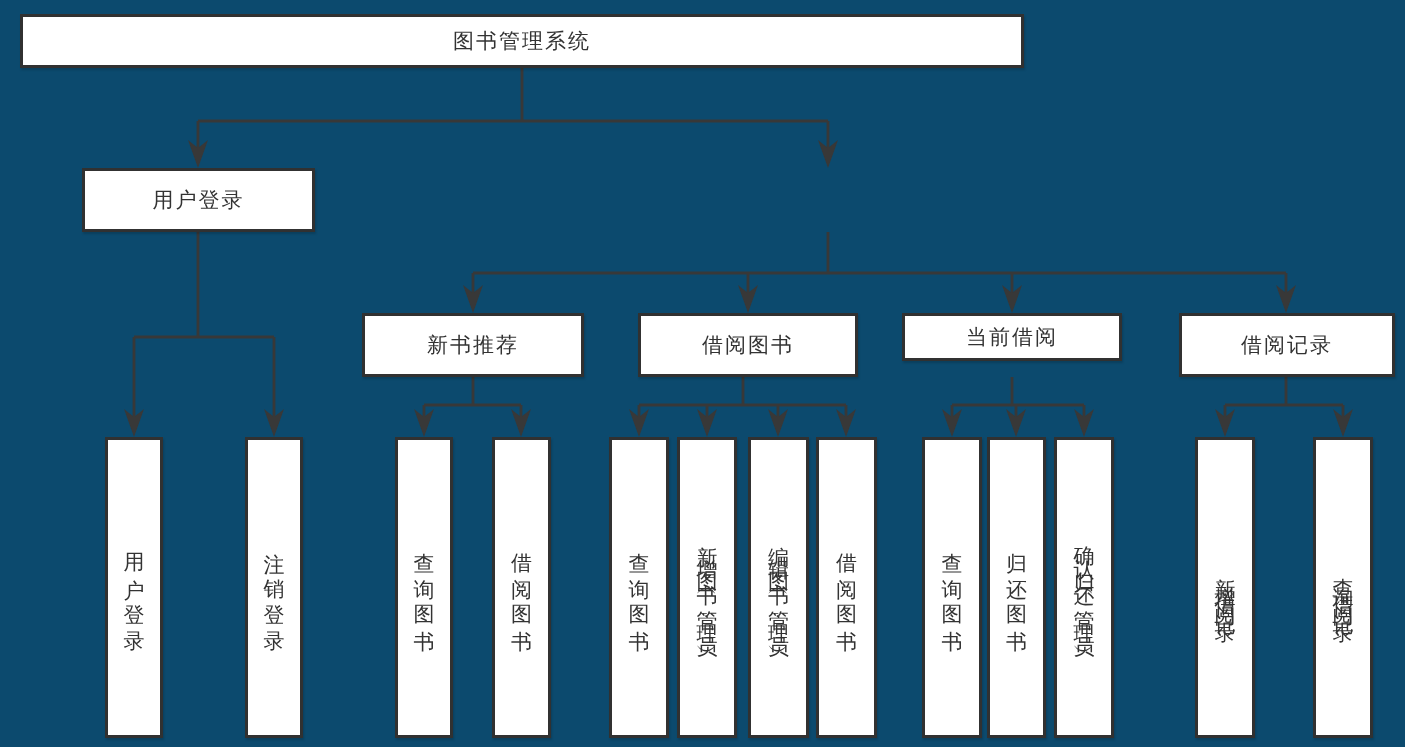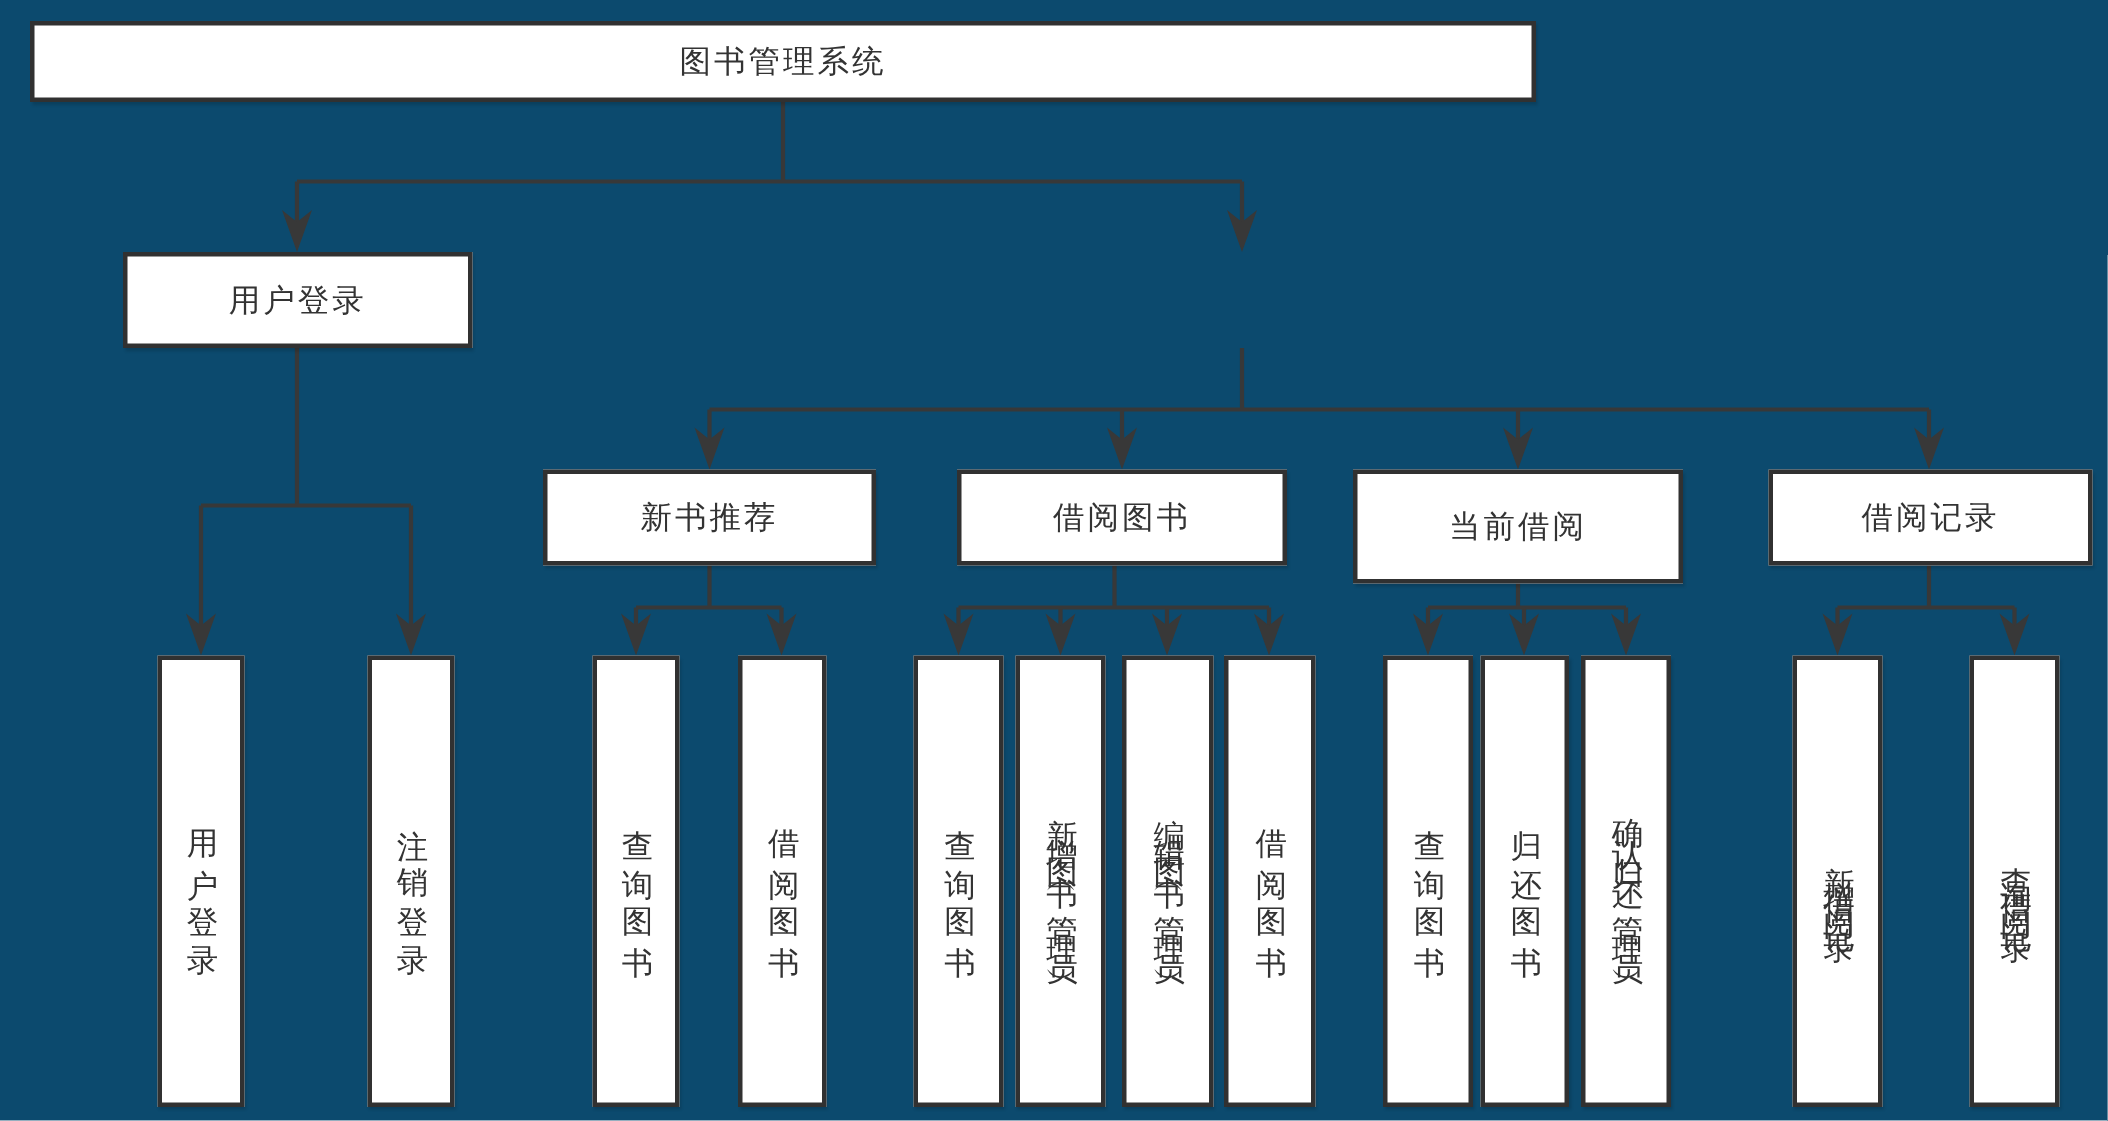--- a/index.html
+++ b/index.html
@@ -87,21 +87,21 @@
   <div class="node" style="left:82px;top:168px;width:233px;height:64px;">
     <span class="hlabel">用户登录</span>
   </div>
 
   <div class="node" style="left:362px;top:313px;width:222px;height:64px;">
     <span class="hlabel">新书推荐</span>
   </div>
   <div class="node" style="left:638px;top:313px;width:220px;height:64px;">
     <span class="hlabel">借阅图书</span>
   </div>
-  <div class="node" style="left:902px;top:313px;width:220px;height:76px;">
+  <div class="node" style="left:902px;top:313px;width:220px;height:48px;">
     <span class="hlabel">当前借阅</span>
   </div>
   <div class="node" style="left:1179px;top:313px;width:216px;height:64px;">
     <span class="hlabel">借阅记录</span>
   </div>
 
   <div class="node sp4" style="left:105px;top:437px;width:58px;height:301px;">
     <span class="vtext">用户登录</span>
   </div>
   <div class="node sp4" style="left:245px;top:437px;width:58px;height:301px;">

